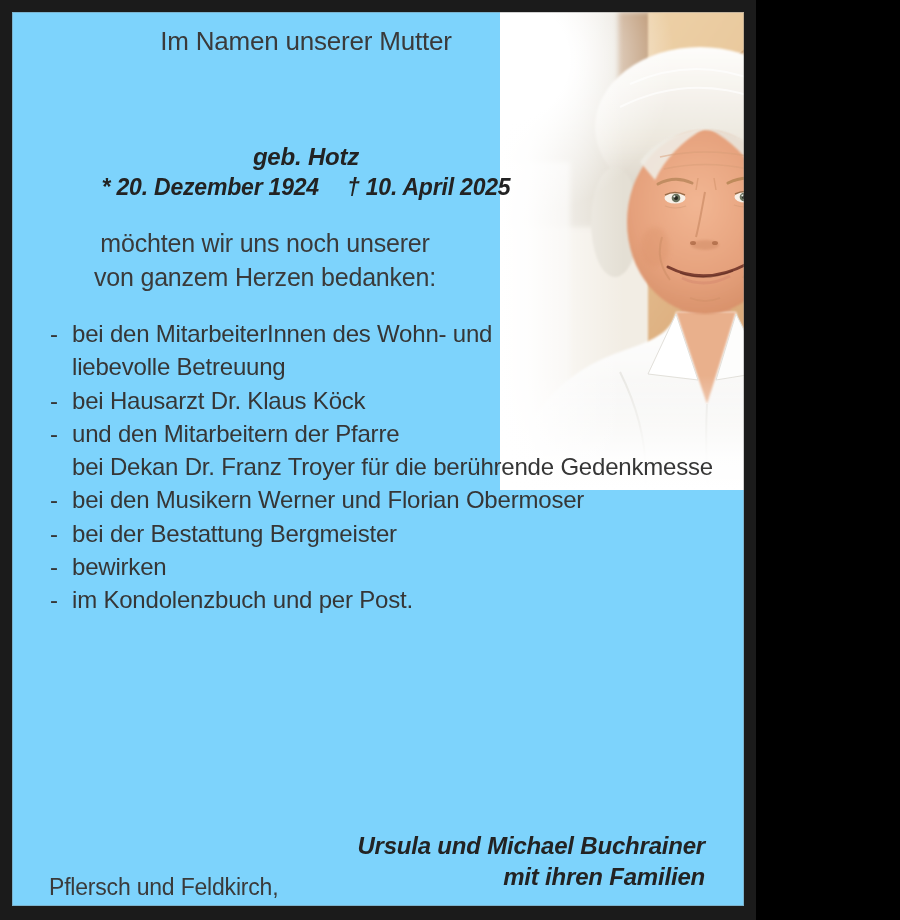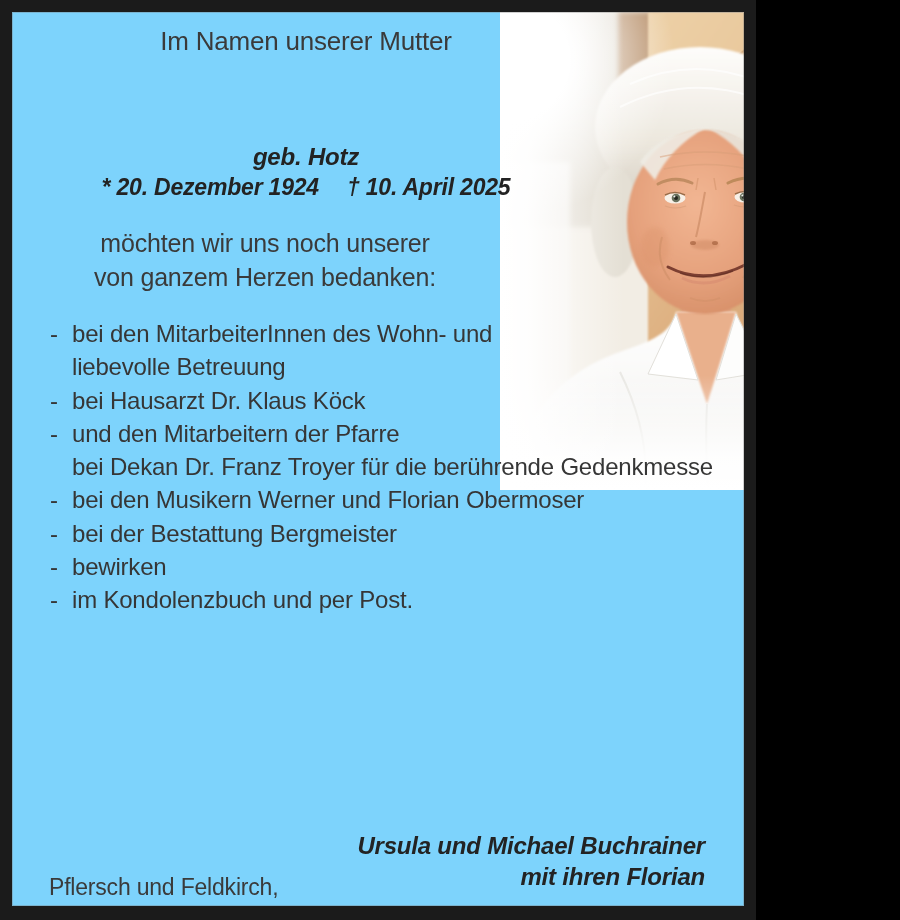--- a/index.html
+++ b/index.html
@@ -203,19 +203,19 @@
   </div>
 
   <div class="abs txt center closing">
   </div>
 
   <div class="abs txt footer-left">
     <div>Pflersch und Feldkirch,</div>
   </div>
   <div class="abs txt footer-right bolditalic">
     <div>Ursula und Michael Buchrainer</div>
-    <div>mit ihren Florian</div>
+    <div>mit ihren Familien</div>
   </div>
 
   <div class="abs serial">214160</div>
 
   <div class="frame"></div>
 </div>
 
 </body></html>

